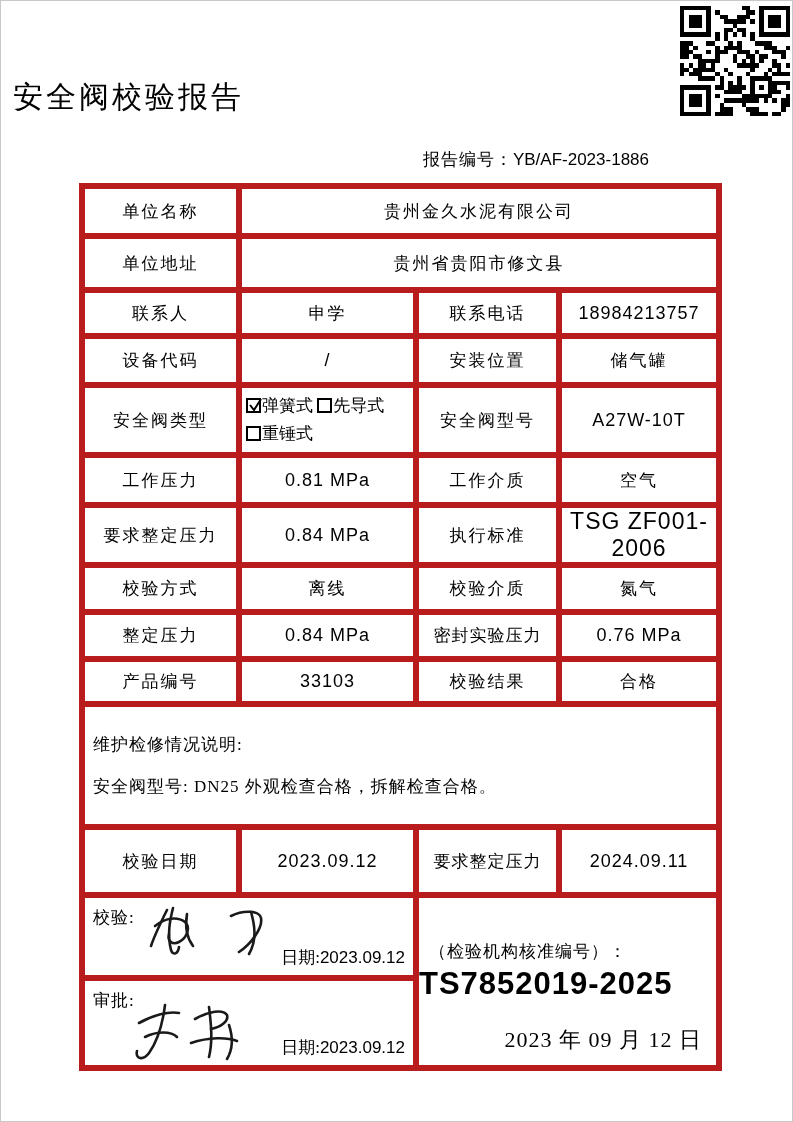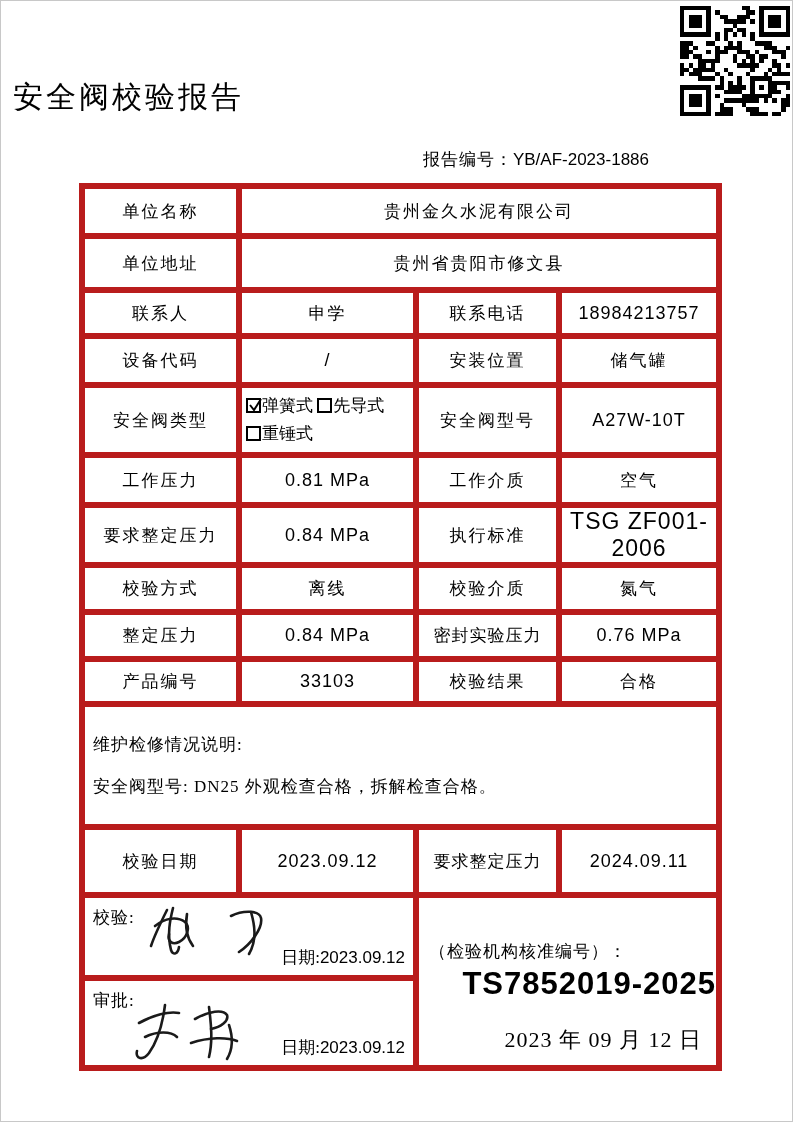--- a/index.html
+++ b/index.html
@@ -35,21 +35,21 @@
   .cb-group { white-space:nowrap; }
   td.note { text-align:left; vertical-align:top; padding:26px 8px; letter-spacing:1px; }
   .note-line2 { margin-top:19px; }
   .note-line2 .mono, .note-mixed { letter-spacing:1px; }
   td.sig { position:relative; text-align:left; padding:4px; }
   .sig-label { position:absolute; left:8px; top:8px; font-size:17px; letter-spacing:1px; }
   .sig-date { position:absolute; right:8px; bottom:6px; font-size:17px; letter-spacing:0; }
   .sig-date-num { font-family:"Liberation Sans","DejaVu Sans",sans-serif; }
   .sig-scrawl { position:absolute; }
   .org-label { position:absolute; left:10px; top:10px; font-size:17px; letter-spacing:1px;margin-top:32px; }
-  .org-code { position:absolute; left:0; top:68px; width:100%; text-align:right;
+  .org-code { position:absolute; left:0; top:68px; width:100%; text-align:left;
               font-family:"Liberation Sans","DejaVu Sans",sans-serif;
               font-size:31px; font-weight:bold; letter-spacing:1px; }
   .org-date { position:absolute; right:14px; bottom:10px; font-size:22px; letter-spacing:1px; }
 </style>
 </head>
 <body>
 
 <div class="page-title">安全阀校验报告</div>
 
 <div class="report-no"><span>报告编号：</span><span class="num">YB/AF-2023-1886</span></div>

